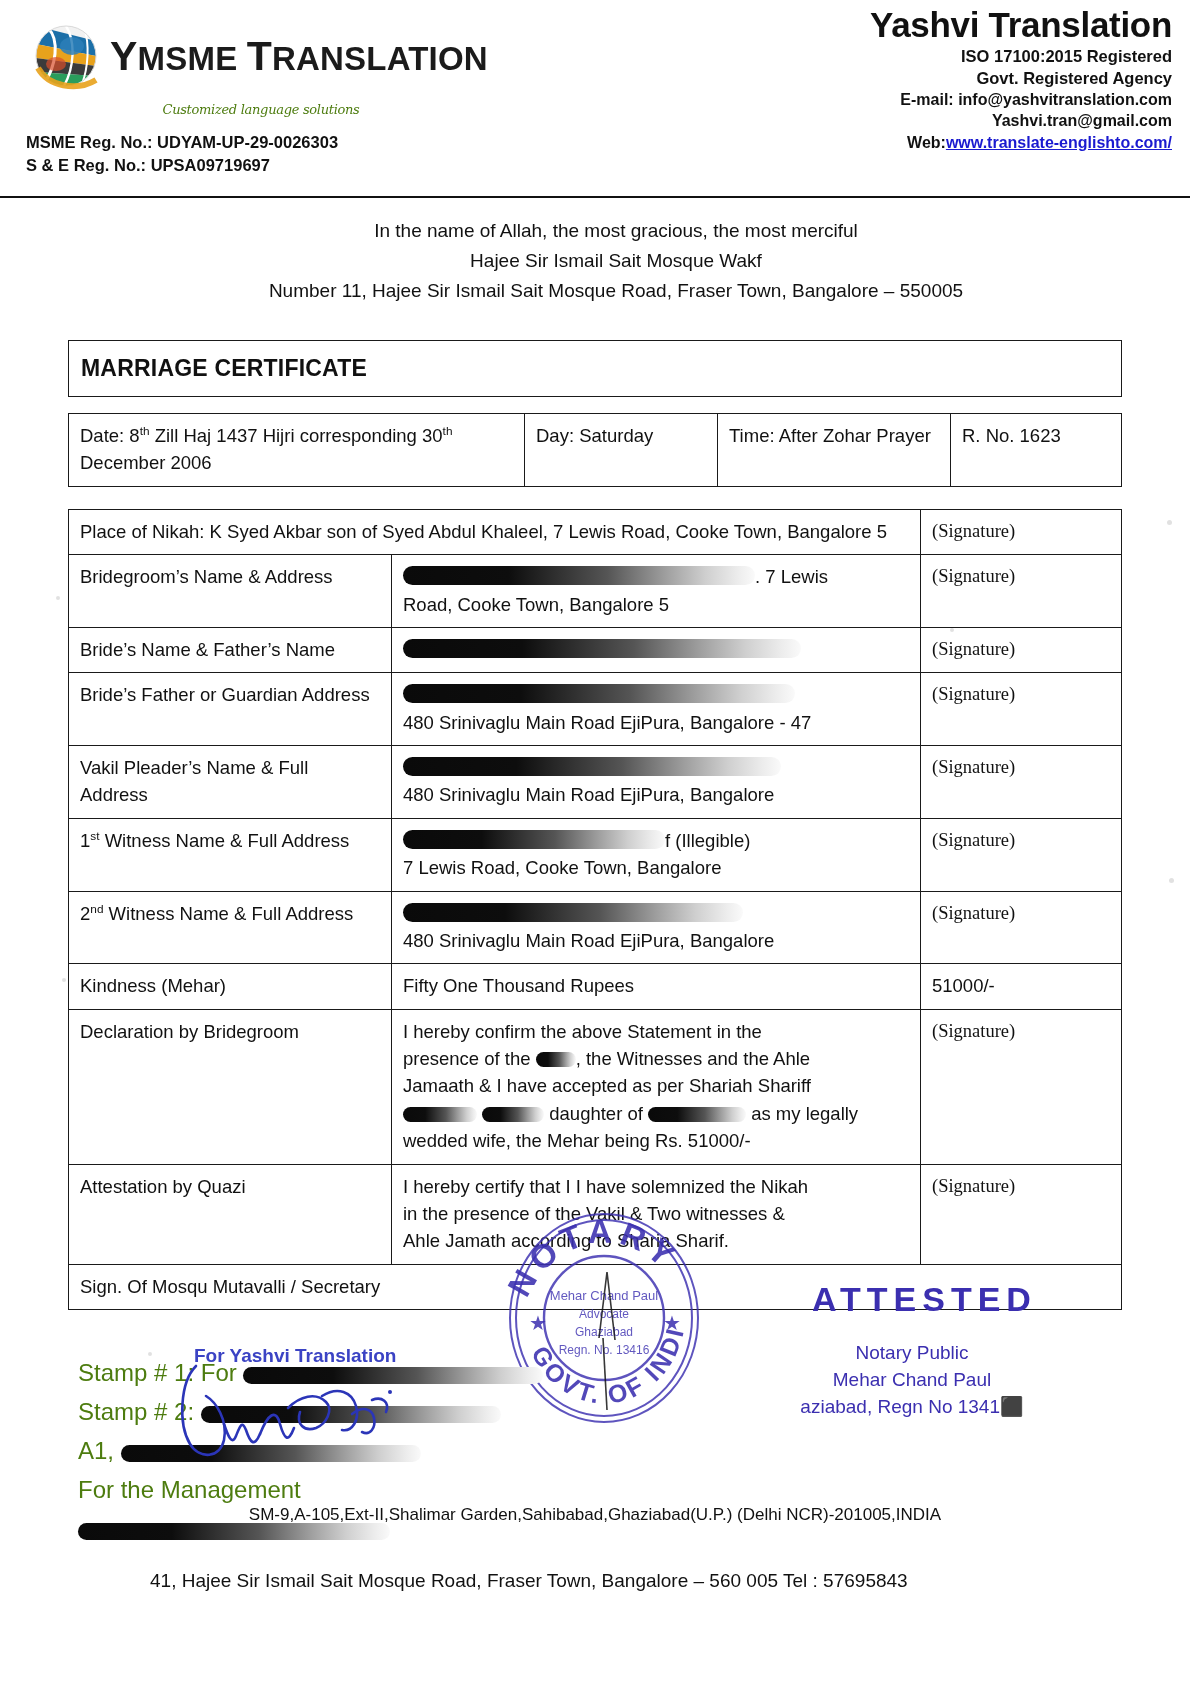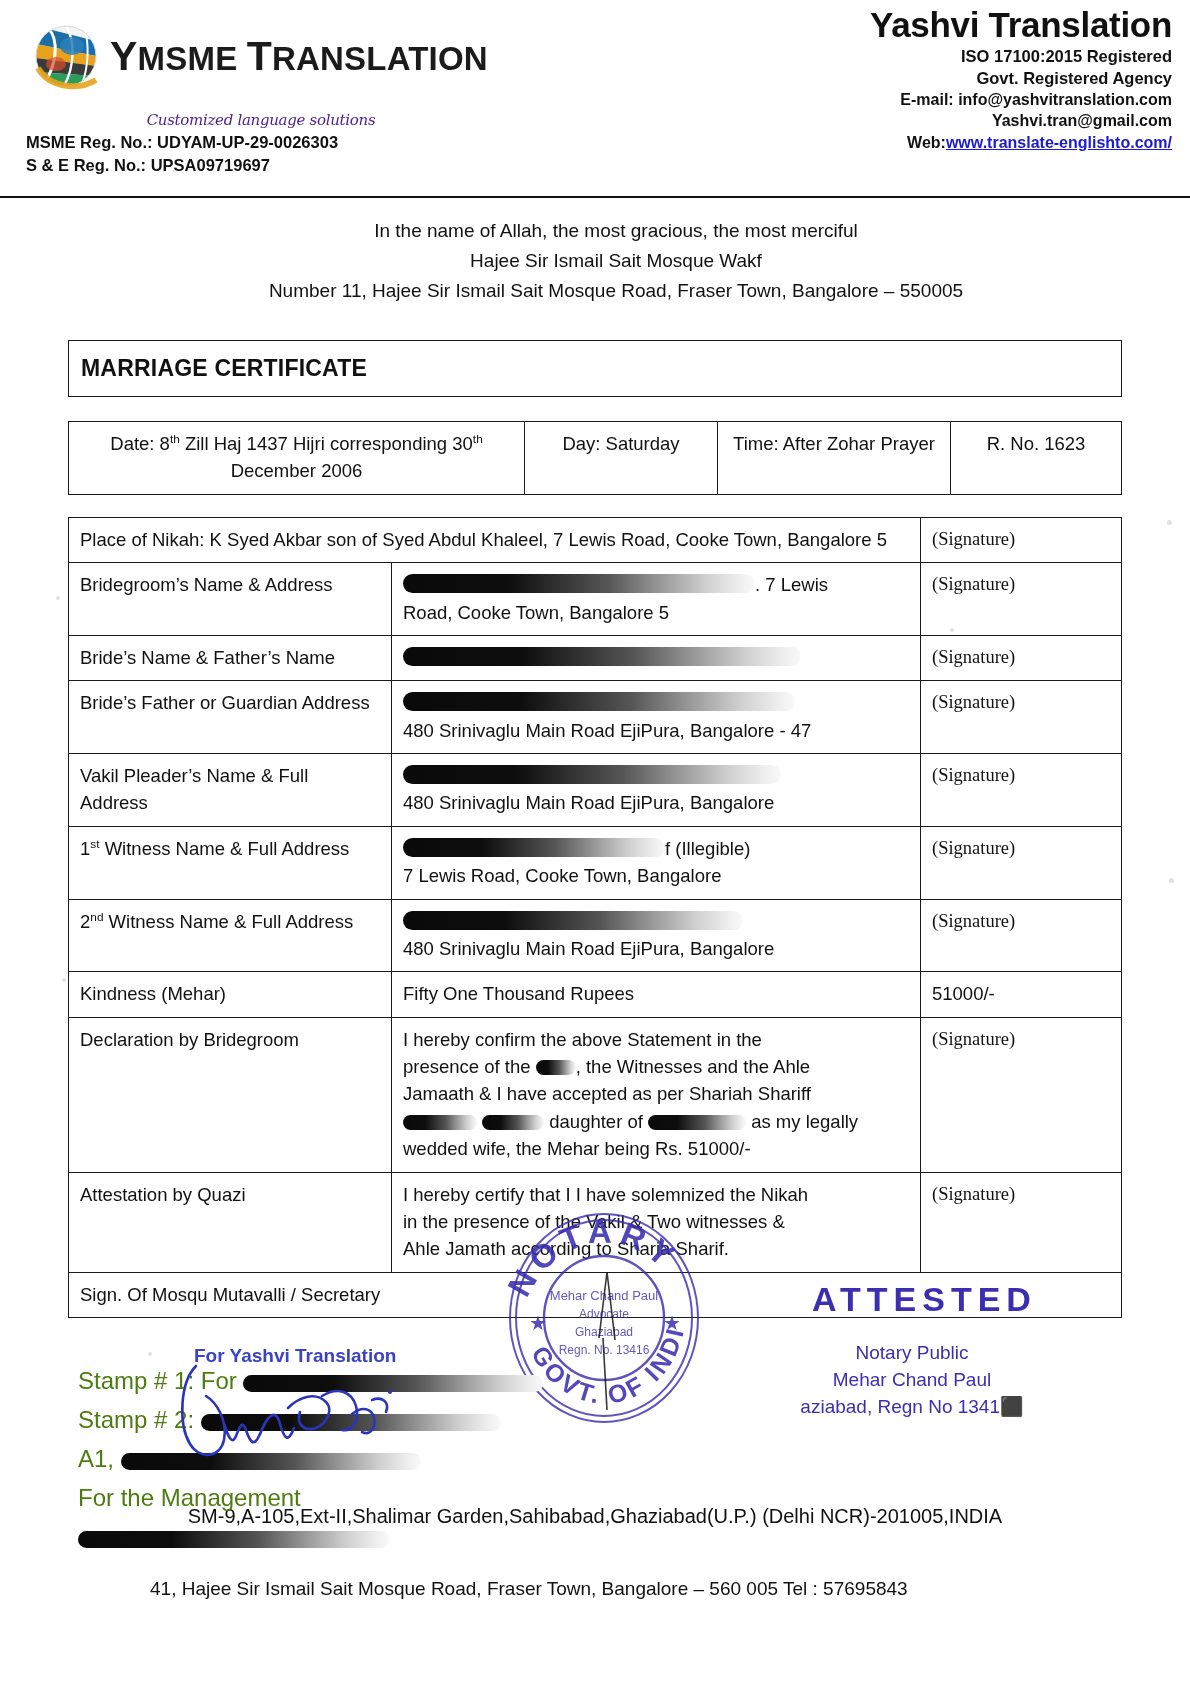--- a/index.html
+++ b/index.html
@@ -46,24 +46,24 @@
     font-weight: 600;
     letter-spacing: 0.2px;
     color: #1b1b1b;
     line-height: 1;
     white-space: nowrap;
   }
   .logo-text .cap { font-size: 41px; }
   .logo-tag {
     font-family: "DejaVu Serif", serif;
     font-style: italic;
-    font-size: 15px;
-    color: #4c1d95;
+    font-size: 13px;
+    color: #4d7c0f;
     text-align: center;
-    margin-top: 15px;
+    margin-top: 6px;
     margin-left: 40px;
     letter-spacing: -0.3px;
   }
   .reg-lines {
     position: absolute;
     left: 26px;
     top: 131px;
     font-size: 16.5px;
     font-weight: bold;
     line-height: 1.42;
@@ -127,21 +127,21 @@
     vertical-align: top;
     line-height: 1.48;
   }
   .mc-title {
     font-size: 23px;
     font-weight: bold;
     letter-spacing: 0.2px;
     padding: 10px 12px 11px 12px !important;
   }
   .title-table { margin-top: 34px; }
-  .date-table { margin-top: 24px; text-align: center; }
+  .date-table { margin-top: 16px; }
   .main-table { margin-top: 22px; }
   td.lbl { width: 300px; }
   td.sig { width: 178px; font-family: Liberation Serif, serif; }
   td.val { }
   td.amt { width: 178px; }
   sup { font-size: 0.64em; vertical-align: super; line-height: 0; }
 
   
   .redact {
     display: inline-block;
@@ -238,21 +238,21 @@
     z-index: 4;
   }
 
   
   .footer {
     position: absolute;
     left: 0;
     right: 0;
     top: 1505px;
     text-align: center;
-    font-size: 20px;
+    font-size: 17px;
     color: #111;
   }
 
   
   .speck {
     position: absolute;
     background: #c9c9c9;
     border-radius: 50%;
     opacity: 0.55;
   }

